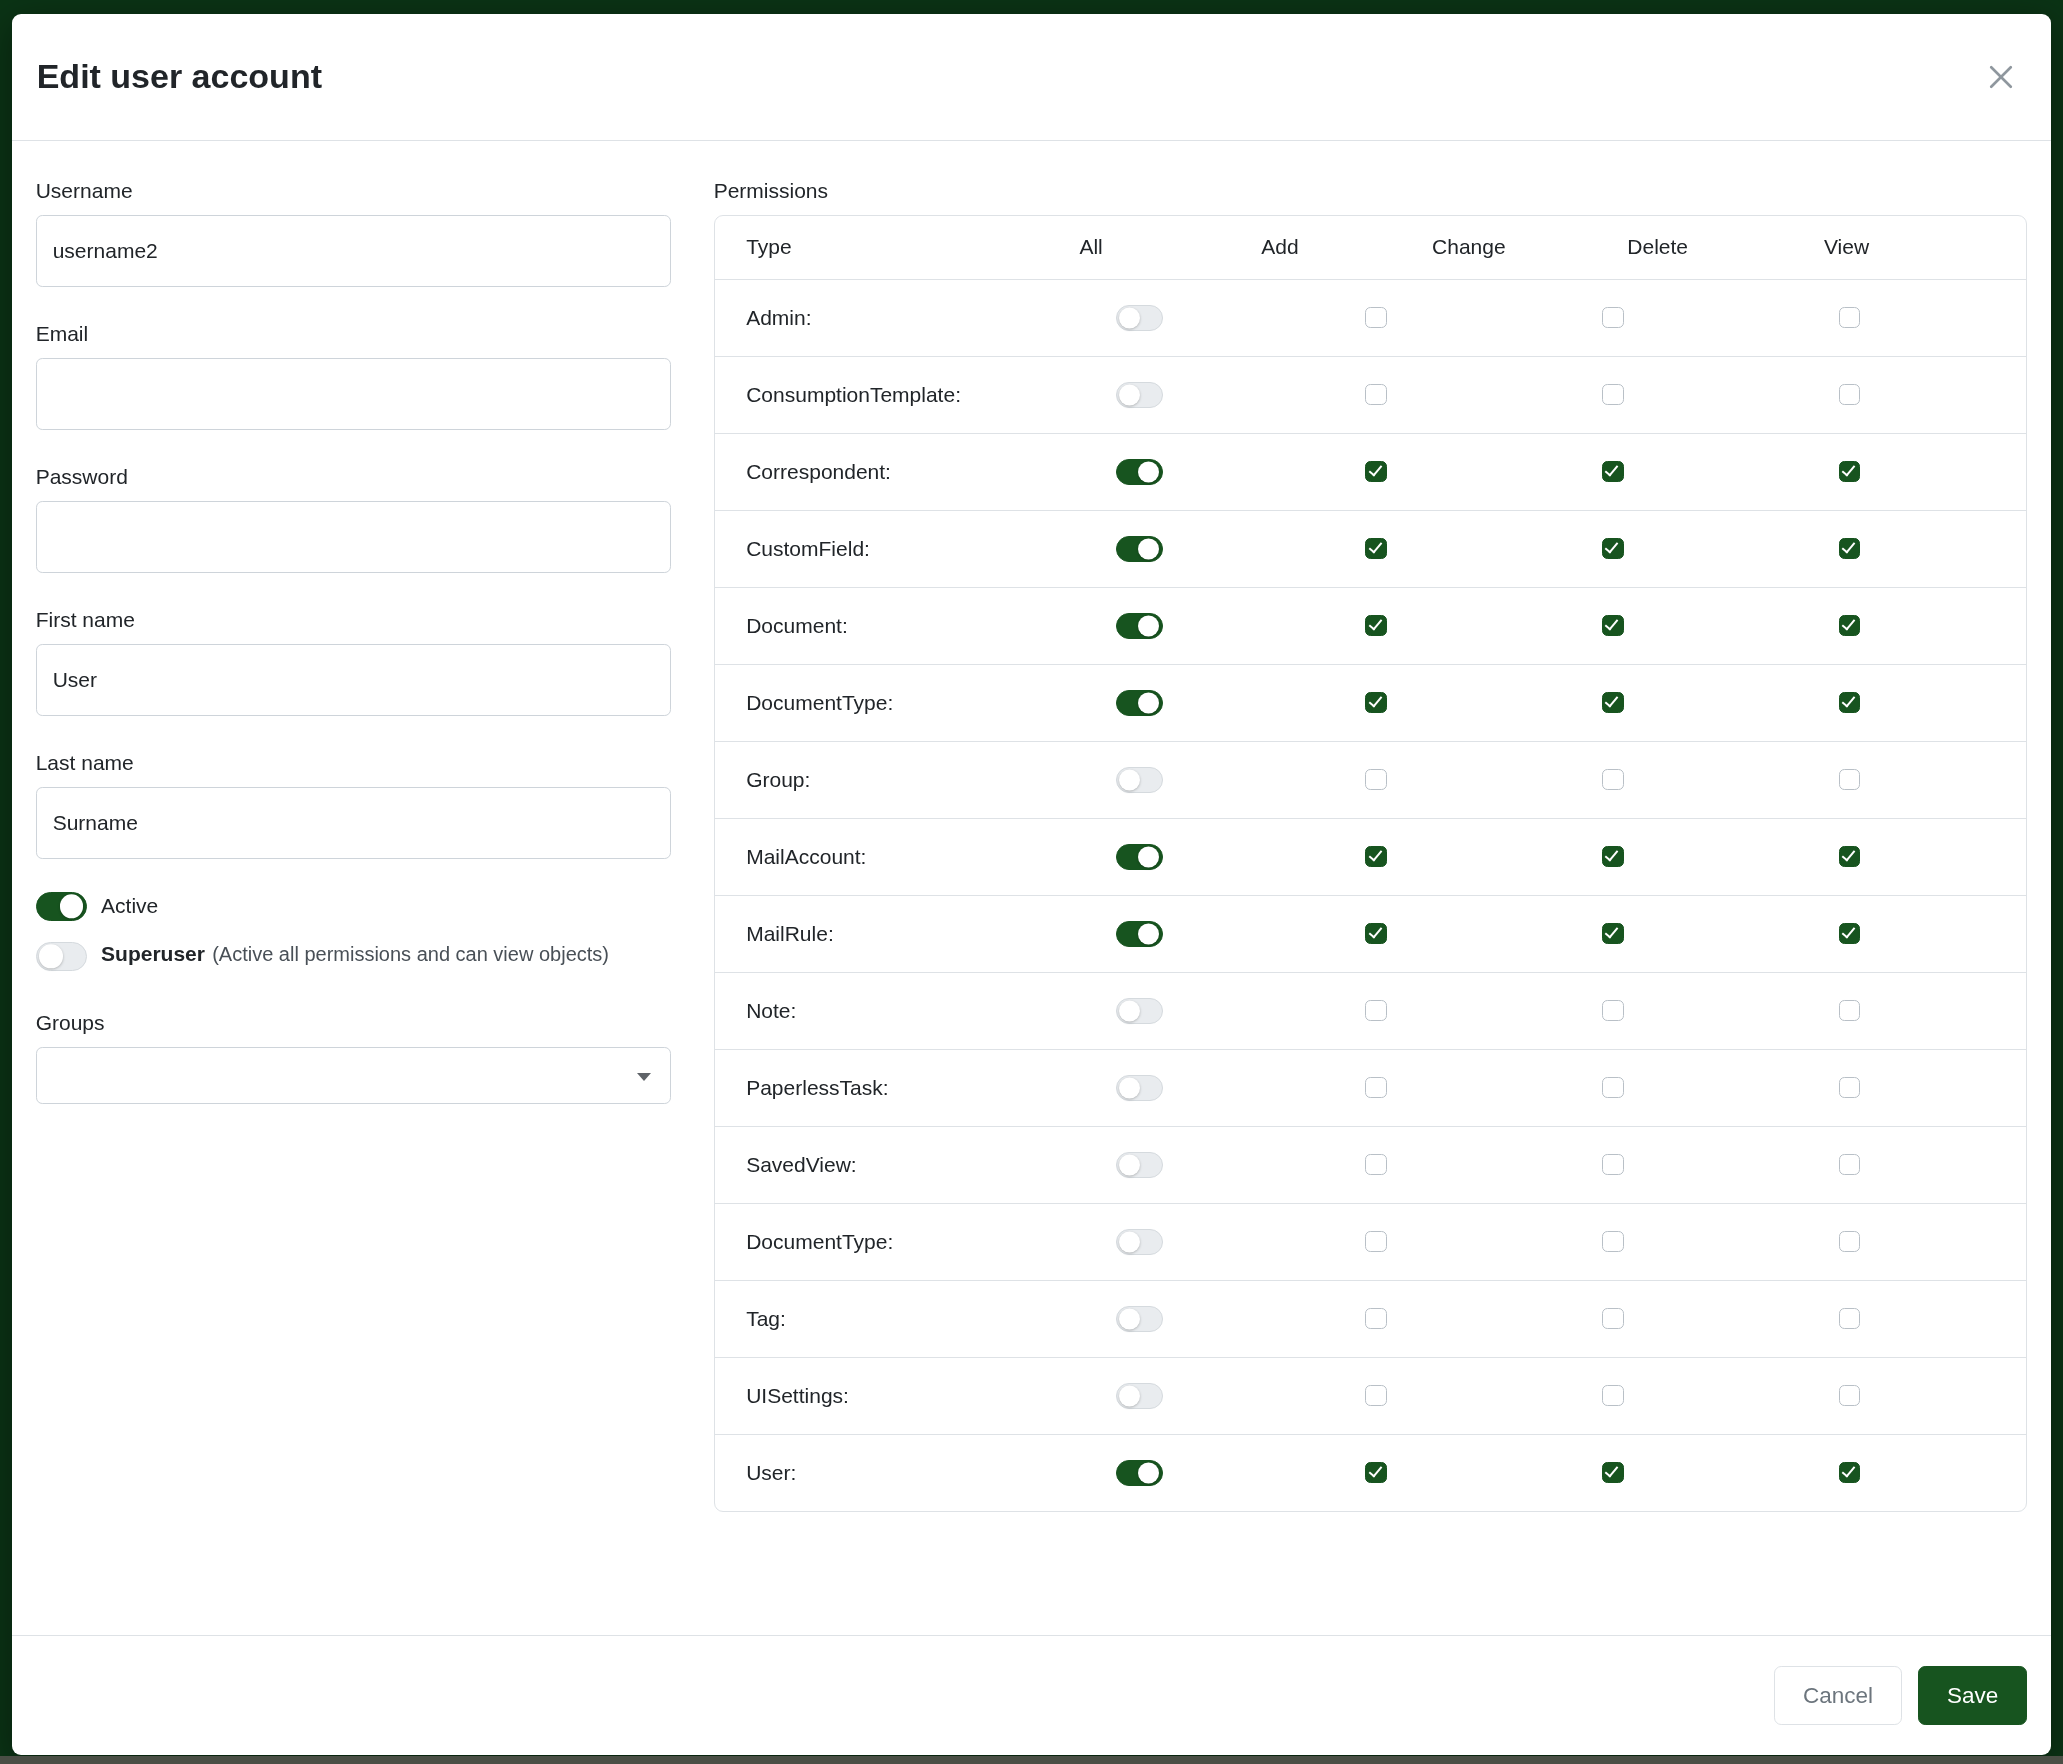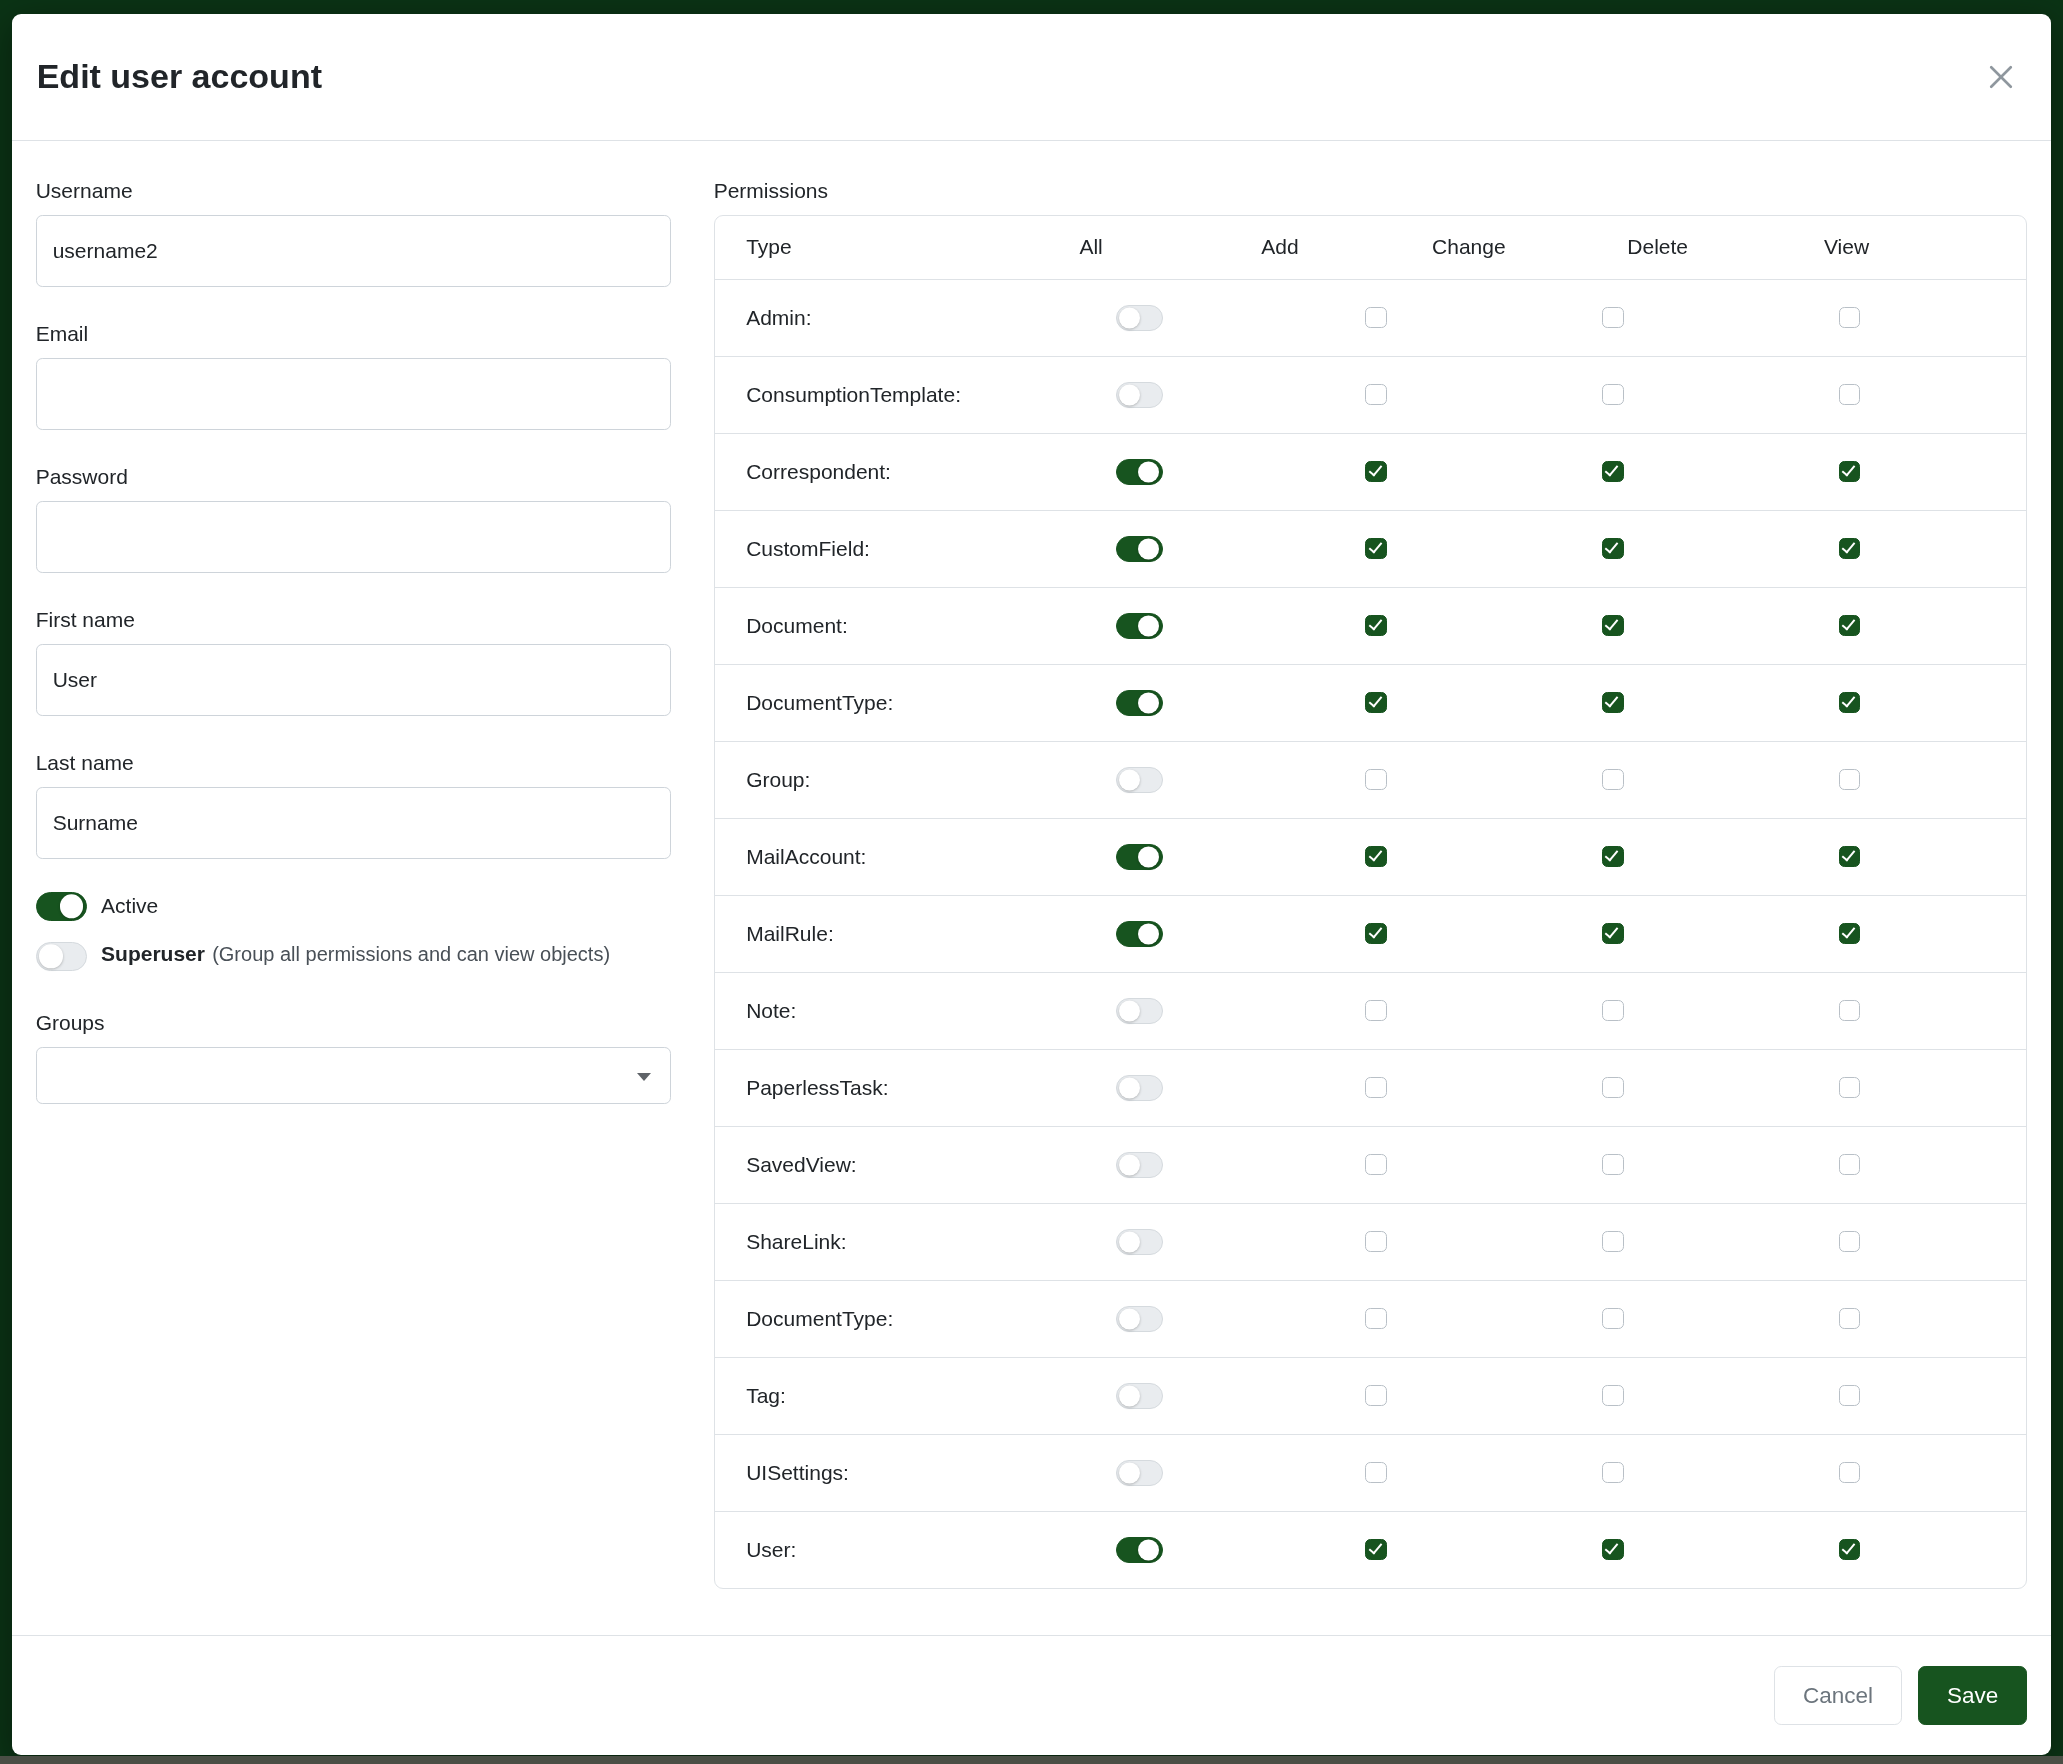--- a/index.html
+++ b/index.html
@@ -264,21 +264,21 @@
           <span class="knob"></span>
         </div>
         <div class="check-label">Active</div>
       </div>
 
       <div class="check-row superuser">
         <div class="switch switch-lg">
           <span class="knob"></span>
         </div>
         <div class="check-text">
-          <span class="bold">Superuser</span><span class="check-note">(Group all permissions and can view objects)</span>
+          <span class="bold">Superuser</span><span class="check-note">(Active all permissions and can view objects)</span>
         </div>
       </div>
 
       <div class="form-group groups-group">
         <div class="form-label">Groups</div>
         <div class="select">
           <span class="caret"></span>
         </div>
       </div>
 
@@ -543,41 +543,20 @@
               </div>
               <div class="cell-center">
                 <div class="checkbox"></div>
               </div>
               <div class="cell-center">
                 <div class="checkbox"></div>
               </div>
               <div></div>
             </div>
             <div class="perm-grid perm-row">
-              <div class="cell-type">ShareLink:</div>
-              <div class="cell-center">
-                <div class="switch switch-sm">
-                  <span class="knob"></span>
-                </div>
-              </div>
-              <div class="cell-center">
-                <div class="checkbox"></div>
-              </div>
-              <div class="cell-center">
-                <div class="checkbox"></div>
-              </div>
-              <div class="cell-center">
-                <div class="checkbox"></div>
-              </div>
-              <div class="cell-center">
-                <div class="checkbox"></div>
-              </div>
-              <div></div>
-            </div>
-            <div class="perm-grid perm-row">
               <div class="cell-type">DocumentType:</div>
               <div class="cell-center">
                 <div class="switch switch-sm">
                   <span class="knob"></span>
                 </div>
               </div>
               <div class="cell-center">
                 <div class="checkbox"></div>
               </div>
               <div class="cell-center">

